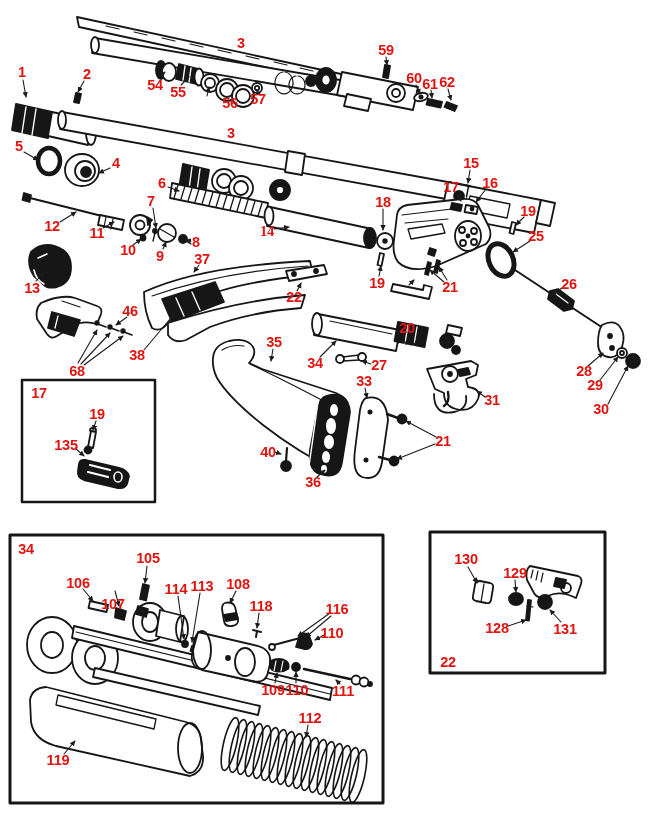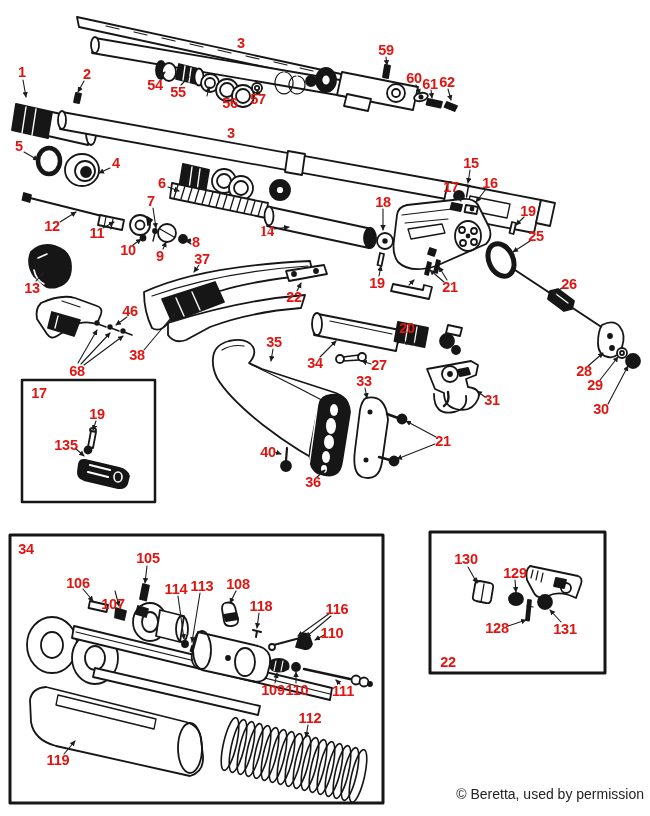--- a/index.html
+++ b/index.html
@@ -491,15 +491,14 @@
       <span class="callout" style="left: 343px; top: 691px;">111</span>
       <span class="callout" style="left: 310px; top: 718px;">112</span>
       <span class="callout" style="left: 58px; top: 760px; text-align: right;">119</span>
       <span class="callout" style="left: 448px; top: 662px;">22</span>
       <span class="callout" style="left: 466px; top: 559px;">130</span>
       <span class="callout" style="left: 515px; top: 573px;">129</span>
       <span class="callout" style="left: 497px; top: 628px;">128</span>
       <span class="callout" style="left: 565px; top: 629px; text-align: right;">131</span>
     </div>
 
-<div class="copyright">© Beretta, used by permission</div>
 
 </div>
 
 </body></html>

